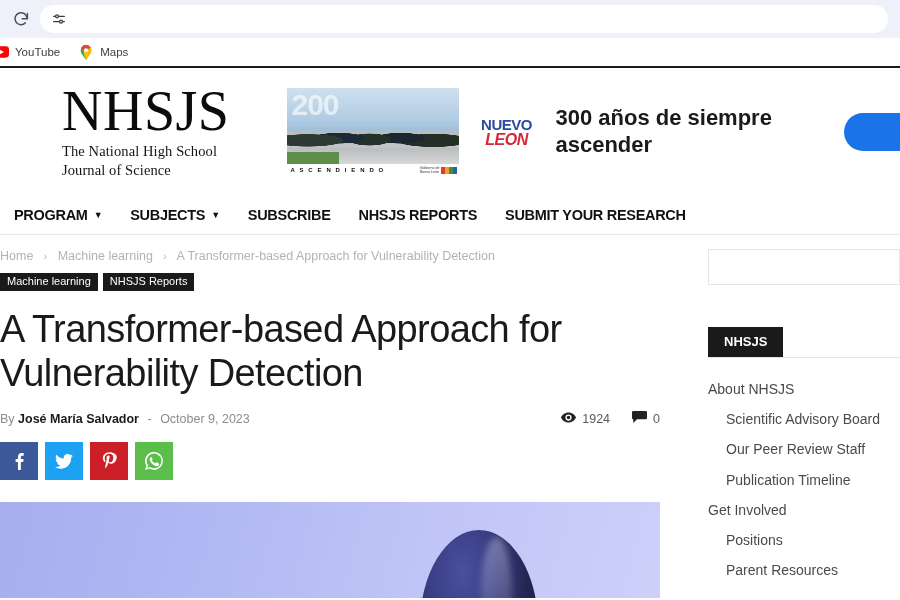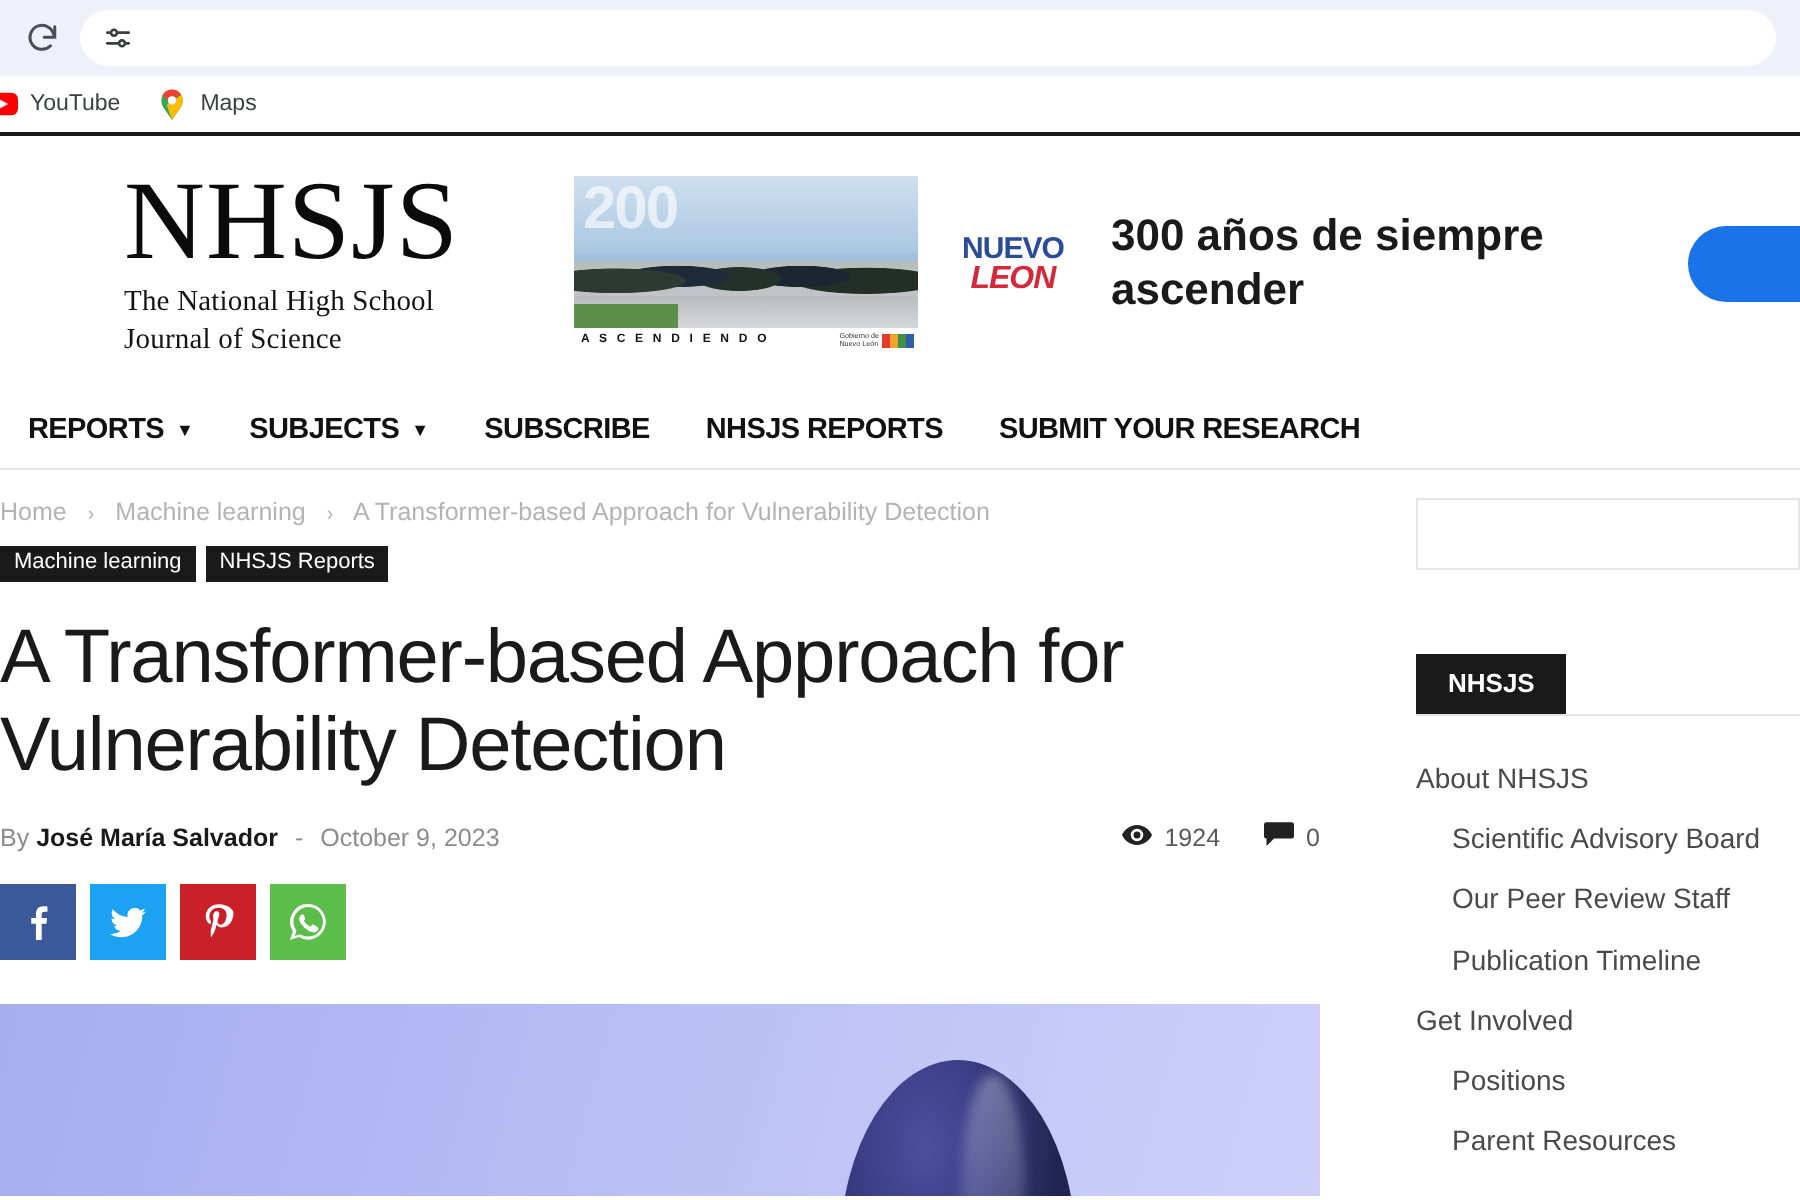--- a/index.html
+++ b/index.html
@@ -460,21 +460,21 @@
         <div class="ad-brand-2">LEON</div>
       </div>
 
       <div class="ad-headline">300 años de siempre ascender</div>
       <div class="ad-cta"></div>
     </div>
   </div>
 
   <div class="nav-bar">
     <div class="nav-item">
-      <span>REPORTS</span>
+      <span>PROGRAM</span>
       <span class="nav-caret">▼</span>
     </div>
     <div class="nav-item">
       <span>SUBJECTS</span>
       <span class="nav-caret">▼</span>
     </div>
     <div class="nav-item">
       <span>SUBSCRIBE</span>
     </div>
     <div class="nav-item">

